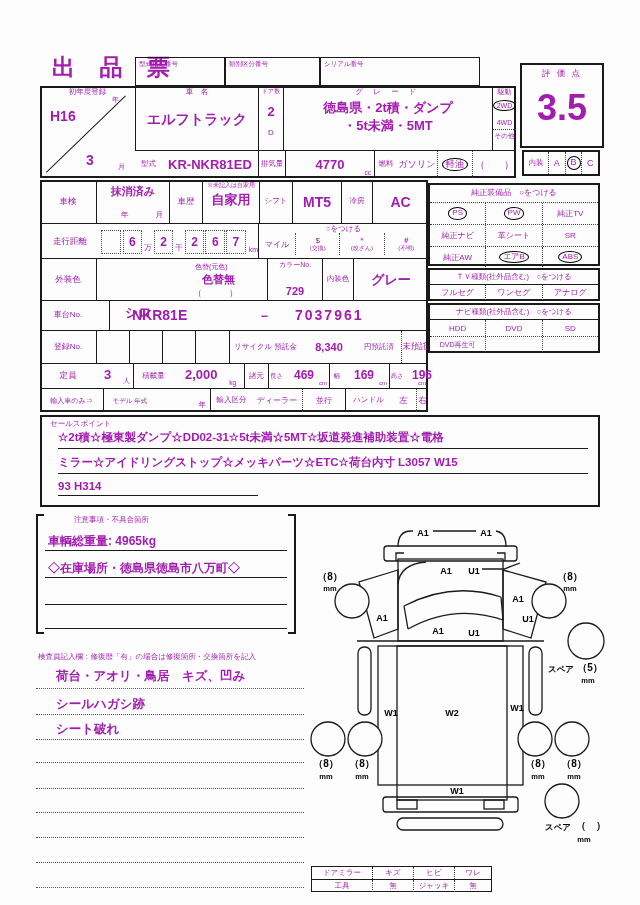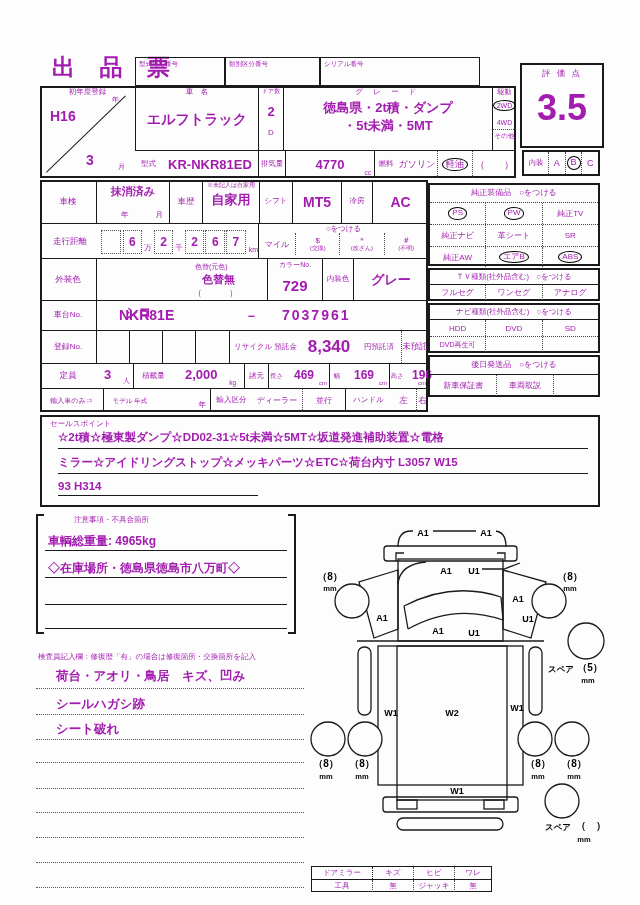--- a/index.html
+++ b/index.html
@@ -164,43 +164,43 @@
   <div class="a" style="left:40px;top:258px;width:388px;height:42px;border-top:1px solid #1a1a1a;display:flex;">
     <div class="ctr hd" style="width:56px;font-size:8.5px;">外装色</div>
     <div class="sl" style="width:170px;position:relative;">
       <div class="a v" style="left:28px;top:1px;font-size:13px;margin-top:44px;">シロ</div>
       <div class="a" style="left:98px;top:3px;font-size:7px;">色替(元色)</div>
       <div class="a v" style="left:105px;top:13px;font-size:11px;">色替無</div>
       <div class="a" style="left:96px;top:28px;font-size:9px;">（　　　）</div>
     </div>
     <div class="sl" style="width:54px;">
       <div class="hd" style="font-size:7px;padding-top:2px;">カラーNo.</div>
-      <div class="ctr v" style="font-size:15px;margin-top:8px;">729</div>
+      <div class="ctr v" style="font-size:11px;margin-top:16px;">729</div>
     </div>
     <div class="ctr hd sl" style="width:30px;">内装色</div>
     <div class="ctr v sl" style="flex:1;font-size:13px;">グレー</div>
   </div>
 
-  <div class="a" style="left:40px;top:300px;width:388px;height:30px;border-top:1px solid #1a1a1a;display:flex;">
+  <div class="a" style="left:40px;top:300px;width:388px;height:30px;border-top:1px solid #1a1a1a;display:flex;gap:13px;">
     <div class="ctr hd" style="width:56px;font-size:8px;">車台No.</div>
     <div class="sl" style="flex:1;position:relative;">
       <div class="a v" style="left:22px;top:6px;font-size:14px;">NKR81E</div>
       <div class="a v" style="left:148px;top:6px;font-size:13px;">－</div>
       <div class="a v" style="left:185px;top:6px;font-size:14px;letter-spacing:2px;">7037961</div>
     </div>
   </div>
 
   <div class="a" style="left:40px;top:330px;width:388px;height:33px;border-top:1px solid #1a1a1a;display:flex;">
     <div class="ctr hd" style="width:56px;font-size:8px;">登録No.</div>
     <div class="sl" style="width:32px;"></div>
     <div class="sl" style="width:32px;"></div>
     <div class="sl" style="width:32px;"></div>
     <div class="sl" style="width:33px;"></div>
     <div class="ctr hd sl" style="width:63px;font-size:7.5px;padding:0 4px;">リサイクル 預託金</div>
-    <div class="ctr v" style="width:56px;font-size:17px;">8,340</div>
+    <div class="ctr v" style="width:56px;font-size:11px;">8,340</div>
     <div class="ctr" style="width:44px;font-size:7.5px;">円預託済</div>
     <div class="ctr dl" style="flex:1;font-size:8.5px;">未預託</div>
   </div>
 
   <div class="a" style="left:40px;top:363px;width:388px;height:25px;border-top:1px solid #1a1a1a;display:flex;">
     <div class="ctr hd" style="width:56px;font-size:8.5px;">定員</div>
     <div style="width:37px;position:relative;">
       <div class="a v" style="left:8px;top:3px;font-size:13px;">3</div>
       <div class="a" style="right:3px;bottom:2px;font-size:7px;">人</div>
     </div>
@@ -294,28 +294,20 @@
       <div class="ctr dl" style="flex:1;font-size:8px;">DVD</div>
       <div class="ctr dl" style="flex:1;font-size:8px;">SD</div>
     </div>
     <div style="display:flex;height:15px;border-top:1px dotted #444;">
       <div class="ctr" style="flex:1;font-size:7px;">DVD再生可</div>
       <div class="dl" style="flex:1;"></div>
       <div class="dl" style="flex:1;"></div>
     </div>
   </div>
 
-  <div class="a b2" style="left:428px;top:355px;width:172px;height:42px;">
-    <div class="hd ctr" style="height:17px;font-size:8px;">後日発送品　○をつける</div>
-    <div style="display:flex;height:21px;border-top:1px solid #1a1a1a;">
-      <div class="ctr" style="flex:1.2;font-size:8px;">新車保証書</div>
-      <div class="ctr dl" style="flex:1;font-size:8px;">車両取説</div>
-      <div class="dl" style="flex:0.8;"></div>
-    </div>
-  </div>
 
   <div class="a b2" style="left:40px;top:415px;width:560px;height:92px;">
     <div style="font-size:7.5px;padding:2px 0 0 8px;font-family:Liberation Serif, serif;">セールスポイント</div>
     <div class="v" style="font-size:11.5px;margin:1px 10px 0 16px;border-bottom:1px solid #1a1a1a;padding-bottom:3px;">☆2t積☆極東製ダンプ☆DD02-31☆5t未満☆5MT☆坂道発進補助装置☆電格</div>
     <div class="v" style="font-size:11.5px;margin:6px 10px 0 16px;border-bottom:1px solid #1a1a1a;padding-bottom:3px;">ミラー☆アイドリングストップ☆メッキパーツ☆ETC☆荷台内寸 L3057 W15</div>
     <div class="v" style="font-size:11.5px;margin:6px 10px 0 16px;border-bottom:1px solid #1a1a1a;padding-bottom:3px;width:200px;">93 H314</div>
   </div>
 
   <div class="a" style="left:36px;top:514px;width:8px;height:120px;border-left:2px solid #1a1a1a;border-top:2px solid #1a1a1a;border-bottom:2px solid #1a1a1a;"></div>
   <div class="a" style="left:288px;top:514px;width:8px;height:120px;border-right:2px solid #1a1a1a;border-top:2px solid #1a1a1a;border-bottom:2px solid #1a1a1a;"></div>

